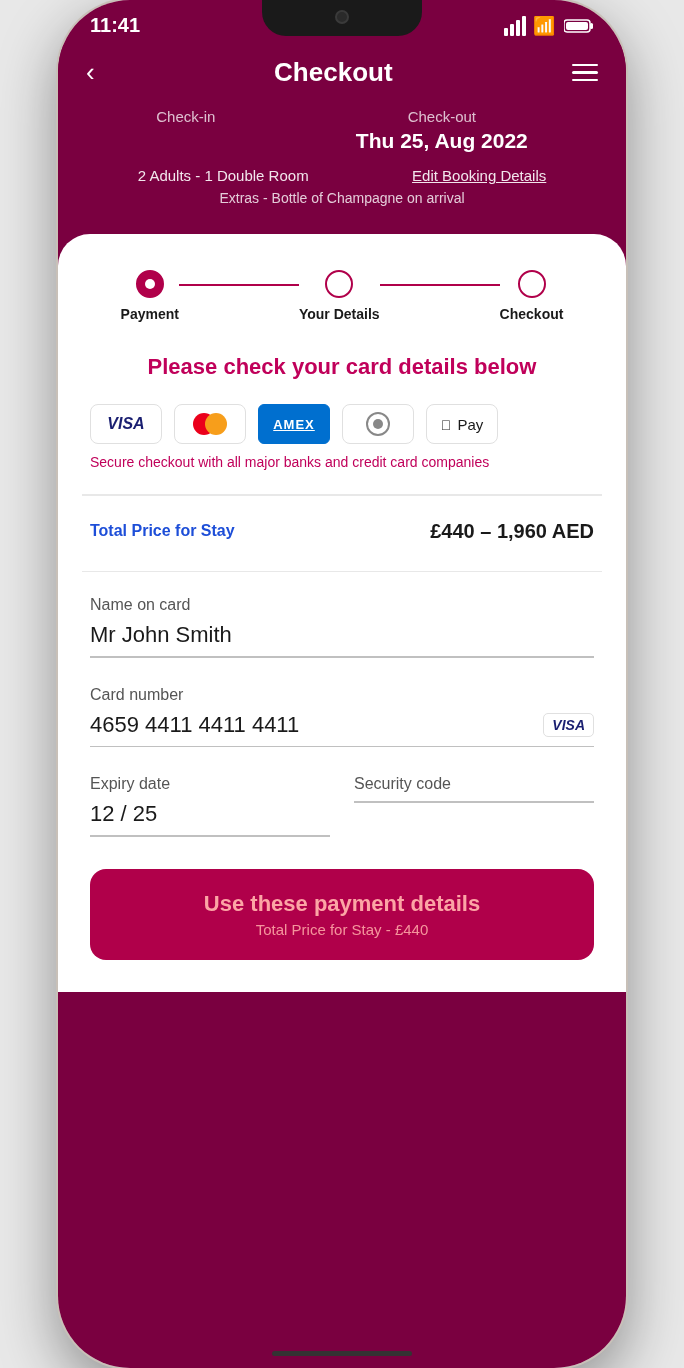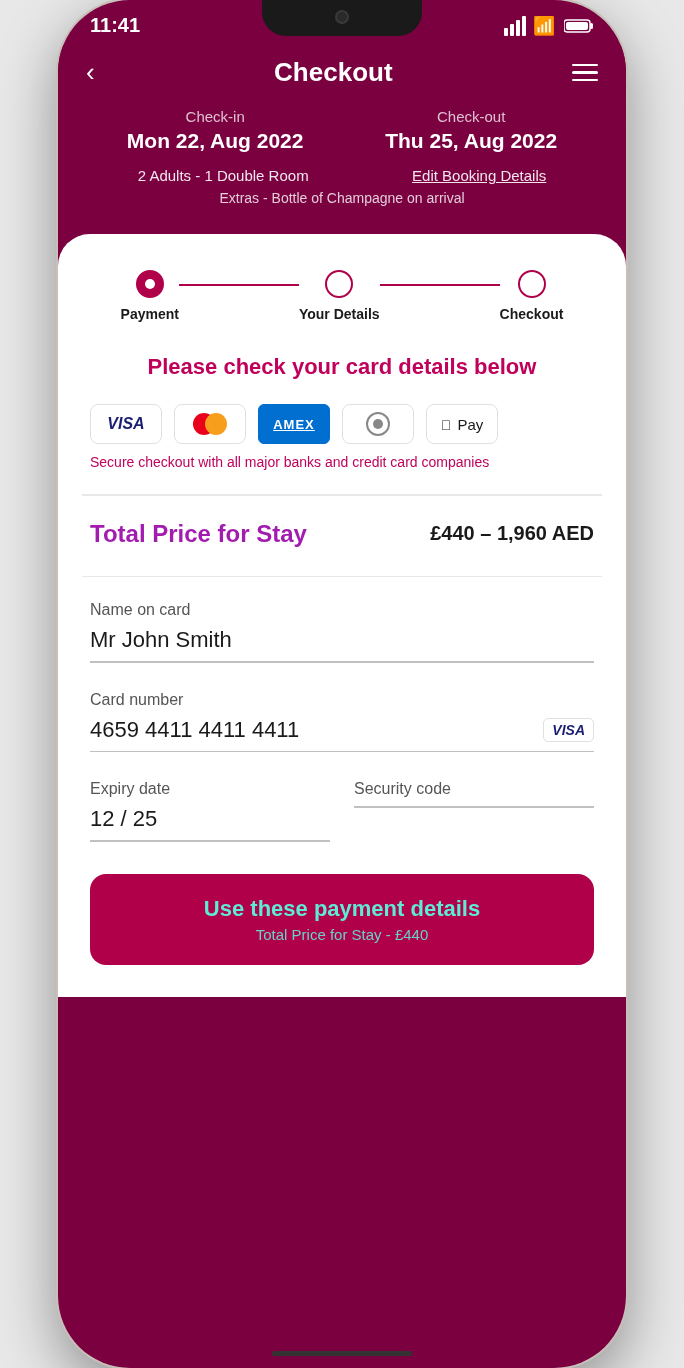--- a/index.html
+++ b/index.html
@@ -223,33 +223,33 @@
       margin-bottom: 24px;
     }
     .divider { height: 1.5px; background: #e8e8e8; margin: 0 -8px 24px; }
     
     .total-price-row {
       display: flex;
       justify-content: space-between;
       align-items: center;
       margin-bottom: 28px;
     }
-    .total-label { font-size: 24px; font-weight: 800; color: #a21caf; }
+    .total-label { font-size: 16px; font-weight: 800; color: #1d4ed8; }
     .total-value { font-size: 20px; font-weight: 600; color: #1a1a1a; }
     
     .field-group { margin-bottom: 28px; }
     .field-label { font-size: 16px; color: #555; margin-bottom: 8px; }
     .field-value { font-size: 22px; font-weight: 500; color: #1a1a1a; padding-bottom: 8px; display: flex; justify-content: space-between; align-items: center; }
     .field-underline { height: 1.5px; background: #c0c0c0; }
     .two-fields { display: flex; gap: 24px; margin-bottom: 32px; }
     .half-field { flex: 1; }
     
     .cta-button {
       background: #b0004a;
-      color: #5eead4;
+      color: #fca5a5;
       border: none;
       border-radius: 16px;
       padding: 22px 24px;
       width: 100%;
       cursor: pointer;
       text-align: center;
     }
     .cta-main { font-size: 22px; font-weight: 800; display: block; }
     .cta-sub { font-size: 15px; opacity: 0.9; display: block; margin-top: 4px; }
     
@@ -299,21 +299,20 @@
           <span></span>
           <span></span>
           <span></span>
         </div>
       </div>
 
       <div class="booking-info">
         <div class="dates-row">
           <div class="date-block">
             <div class="date-label">Check-in</div>
-            <div class="date-value">Mon 22, Aug 2022</div>
           </div>
           <div class="date-block">
             <div class="date-label">Check-out</div>
             <div class="date-value">Thu 25, Aug 2022</div>
           </div>
         </div>
         <div class="booking-details-row">
           <span class="booking-guests">2 Adults - 1 Double Room</span>
           <span class="edit-link">Edit Booking Details</span>
         </div>

